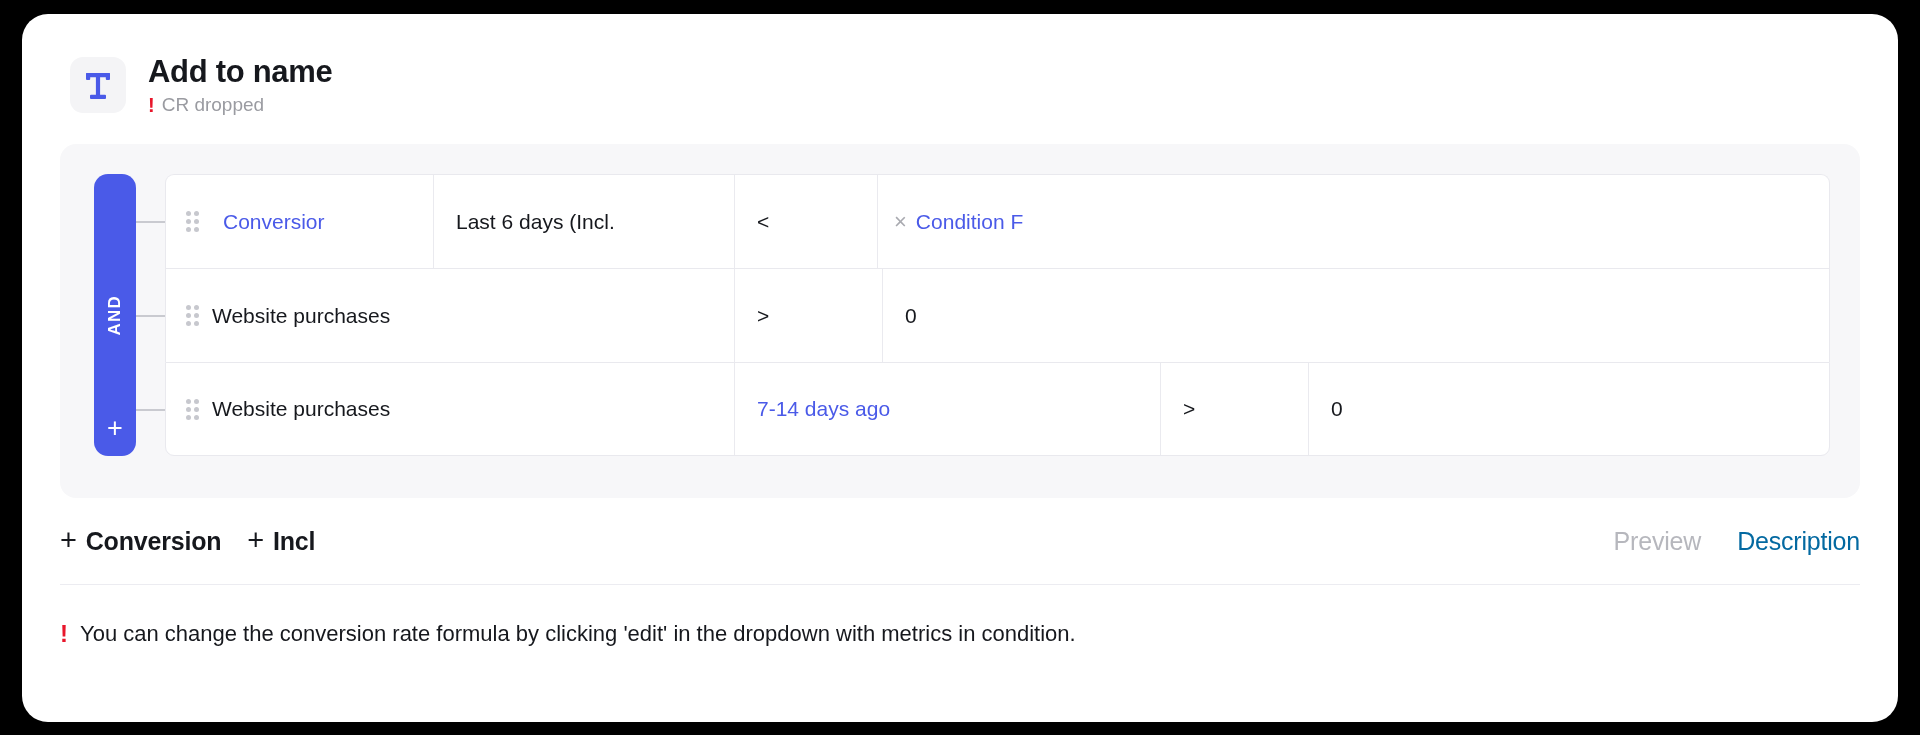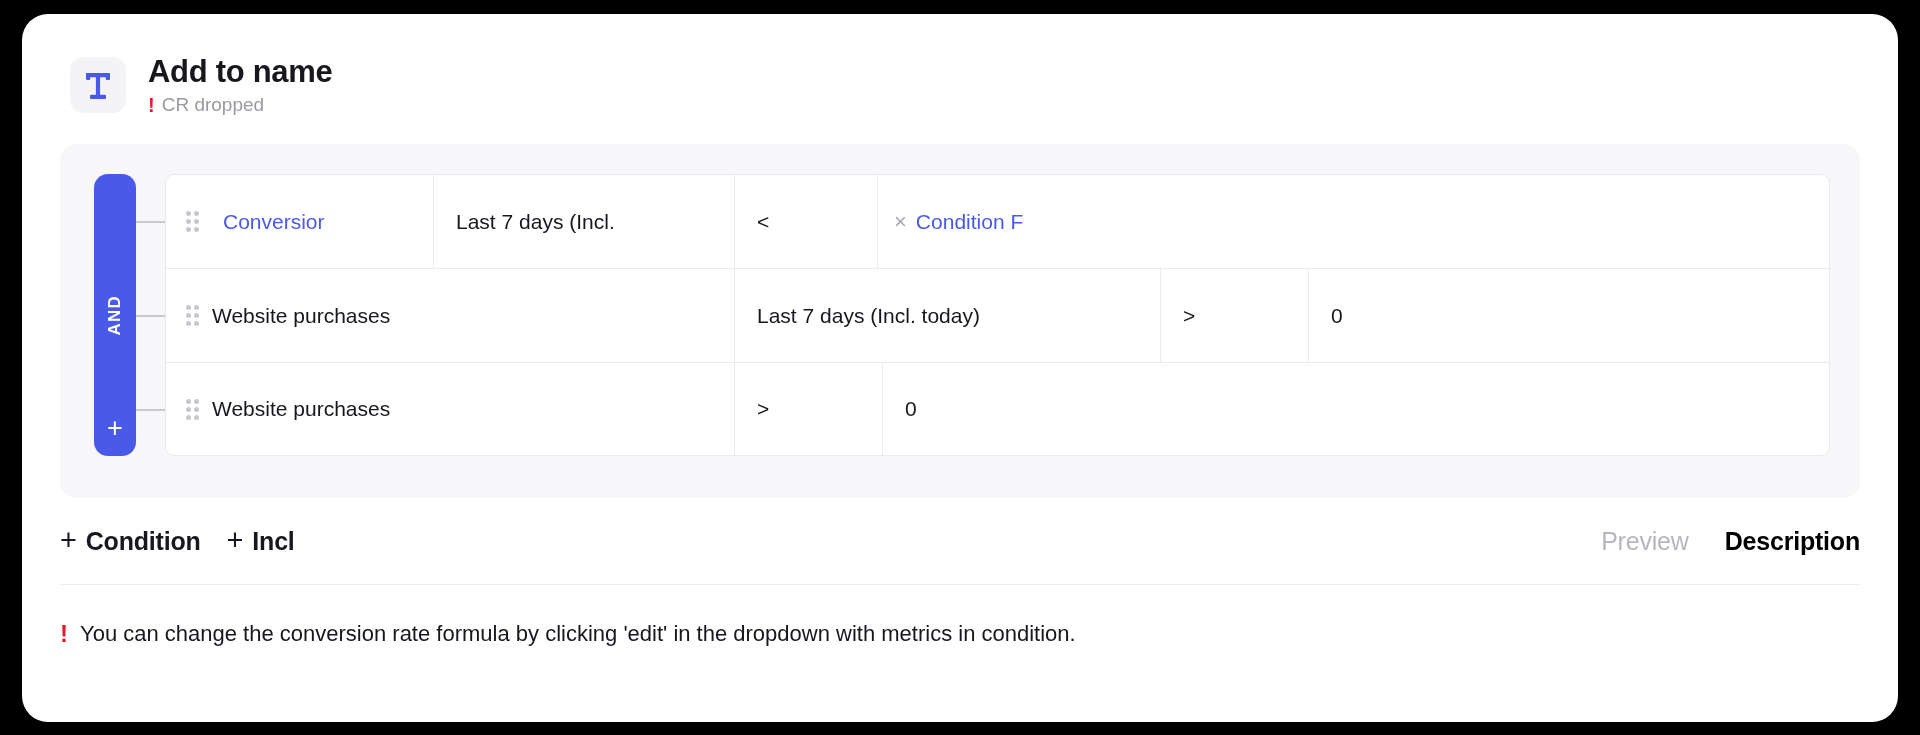--- a/index.html
+++ b/index.html
@@ -245,22 +245,22 @@
   }
 
   .toolbar-right { display: flex; align-items: center; gap: 36px; }
   .tab-link {
     font-size: 25px;
     color: #b6b7bd;
     cursor: pointer;
     letter-spacing: -0.2px;
   }
   .tab-link.active {
-    color: #000000;
-    font-weight: bold;
+    color: #0369a1;
+    font-weight: normal;
   }
 
   .divider {
     height: 1px;
     background: #ececf1;
     margin: 0 38px;
   }
 
   
   .footer-note {
@@ -321,21 +321,21 @@
                 <i></i>
                   <i></i>
                   <i></i>
                   <i></i>
                   <i></i>
                   <i></i>
               </span>
               <span>Conversior</span>
             </div>
             <div class="cell" style="flex:0 0 301px;">
-              <span>Last 7 days (Incl.</span>
+              <span>Last 6 days (Incl.</span>
             </div>
             <div class="cell" style="flex:0 0 143px;">
               <span>&lt;</span>
             </div>
             <div class="cell link" style="flex:0 0 300px; padding-left:16px;">
               <span class="mult-x">×</span>
               <span>Condition F</span>
             </div>
           </div>
 
@@ -344,60 +344,60 @@
               <span class="drag-handle">
                 <i></i>
                   <i></i>
                   <i></i>
                   <i></i>
                   <i></i>
                   <i></i>
               </span>
               <span>Website purchases</span>
             </div>
-            <div class="cell" style="flex:0 0 426px;">
-              <span>Last 7 days (Incl. today)</span>
-            </div>
             <div class="cell" style="flex:0 0 148px;">
               <span>&gt;</span>
             </div>
             <div class="cell" style="flex:1 1 auto;">
               <span>0</span>
             </div>
           </div>
 
           <div class="cond-row">
             <div class="cell drag-cell" style="flex:0 0 569px;">
               <span class="drag-handle">
                 <i></i>
                   <i></i>
                   <i></i>
                   <i></i>
                   <i></i>
                   <i></i>
               </span>
               <span>Website purchases</span>
             </div>
+            <div class="cell link" style="flex:0 0 426px;">
+              <span>7-14 days ago</span>
+            </div>
             <div class="cell" style="flex:0 0 148px;">
               <span>&gt;</span>
             </div>
             <div class="cell" style="flex:1 1 auto;">
               <span>0</span>
             </div>
           </div>
 
         </div>
       </div>
     </div>
 
     <div class="toolbar">
       <div class="toolbar-left">
         <div class="tool-btn">
           <span class="plus">+</span>
-          <span>Condition</span>
+          <span>Conversion</span>
         </div>
         <div class="tool-btn">
           <span class="plus">+</span>
           <span>Incl</span>
         </div>
       </div>
       <div class="toolbar-right">
         <div class="tab-link">Preview</div>
         <div class="tab-link active">Description</div>
       </div>

